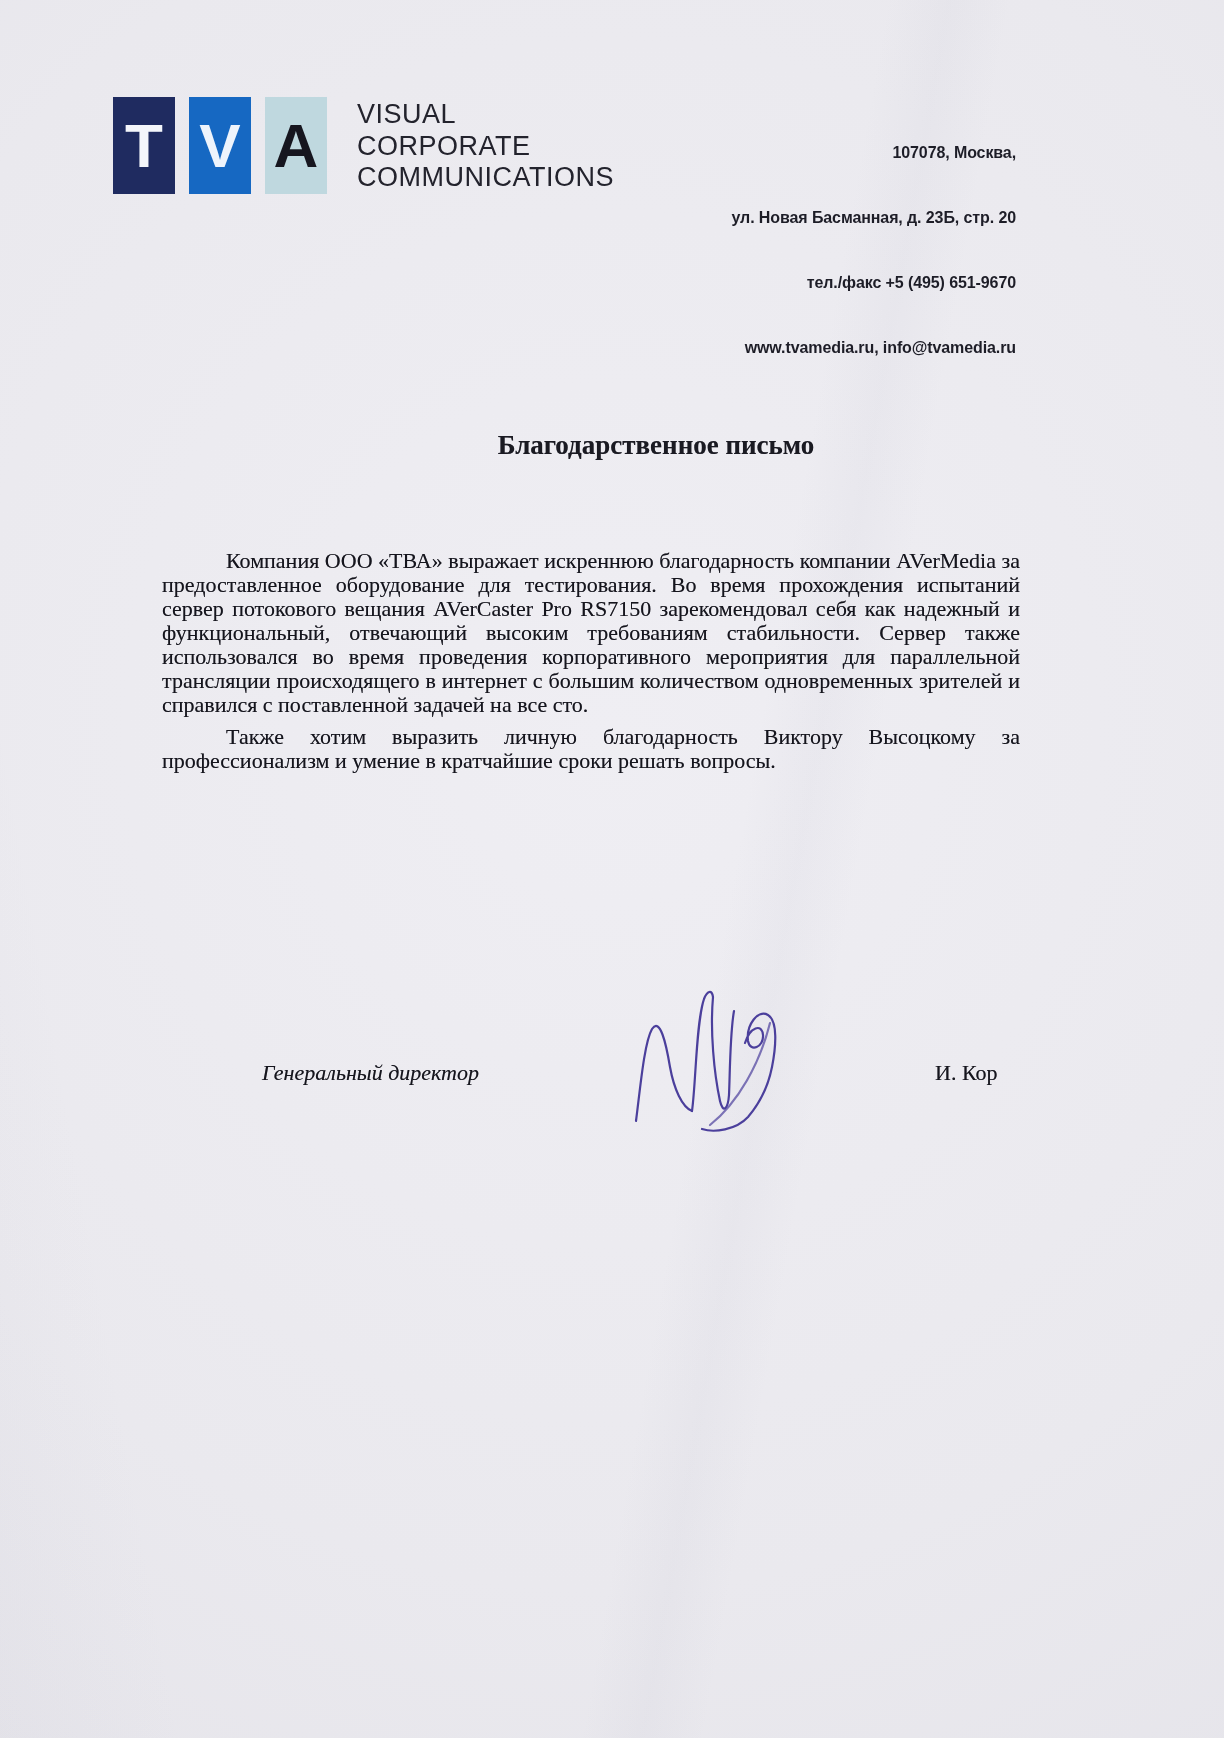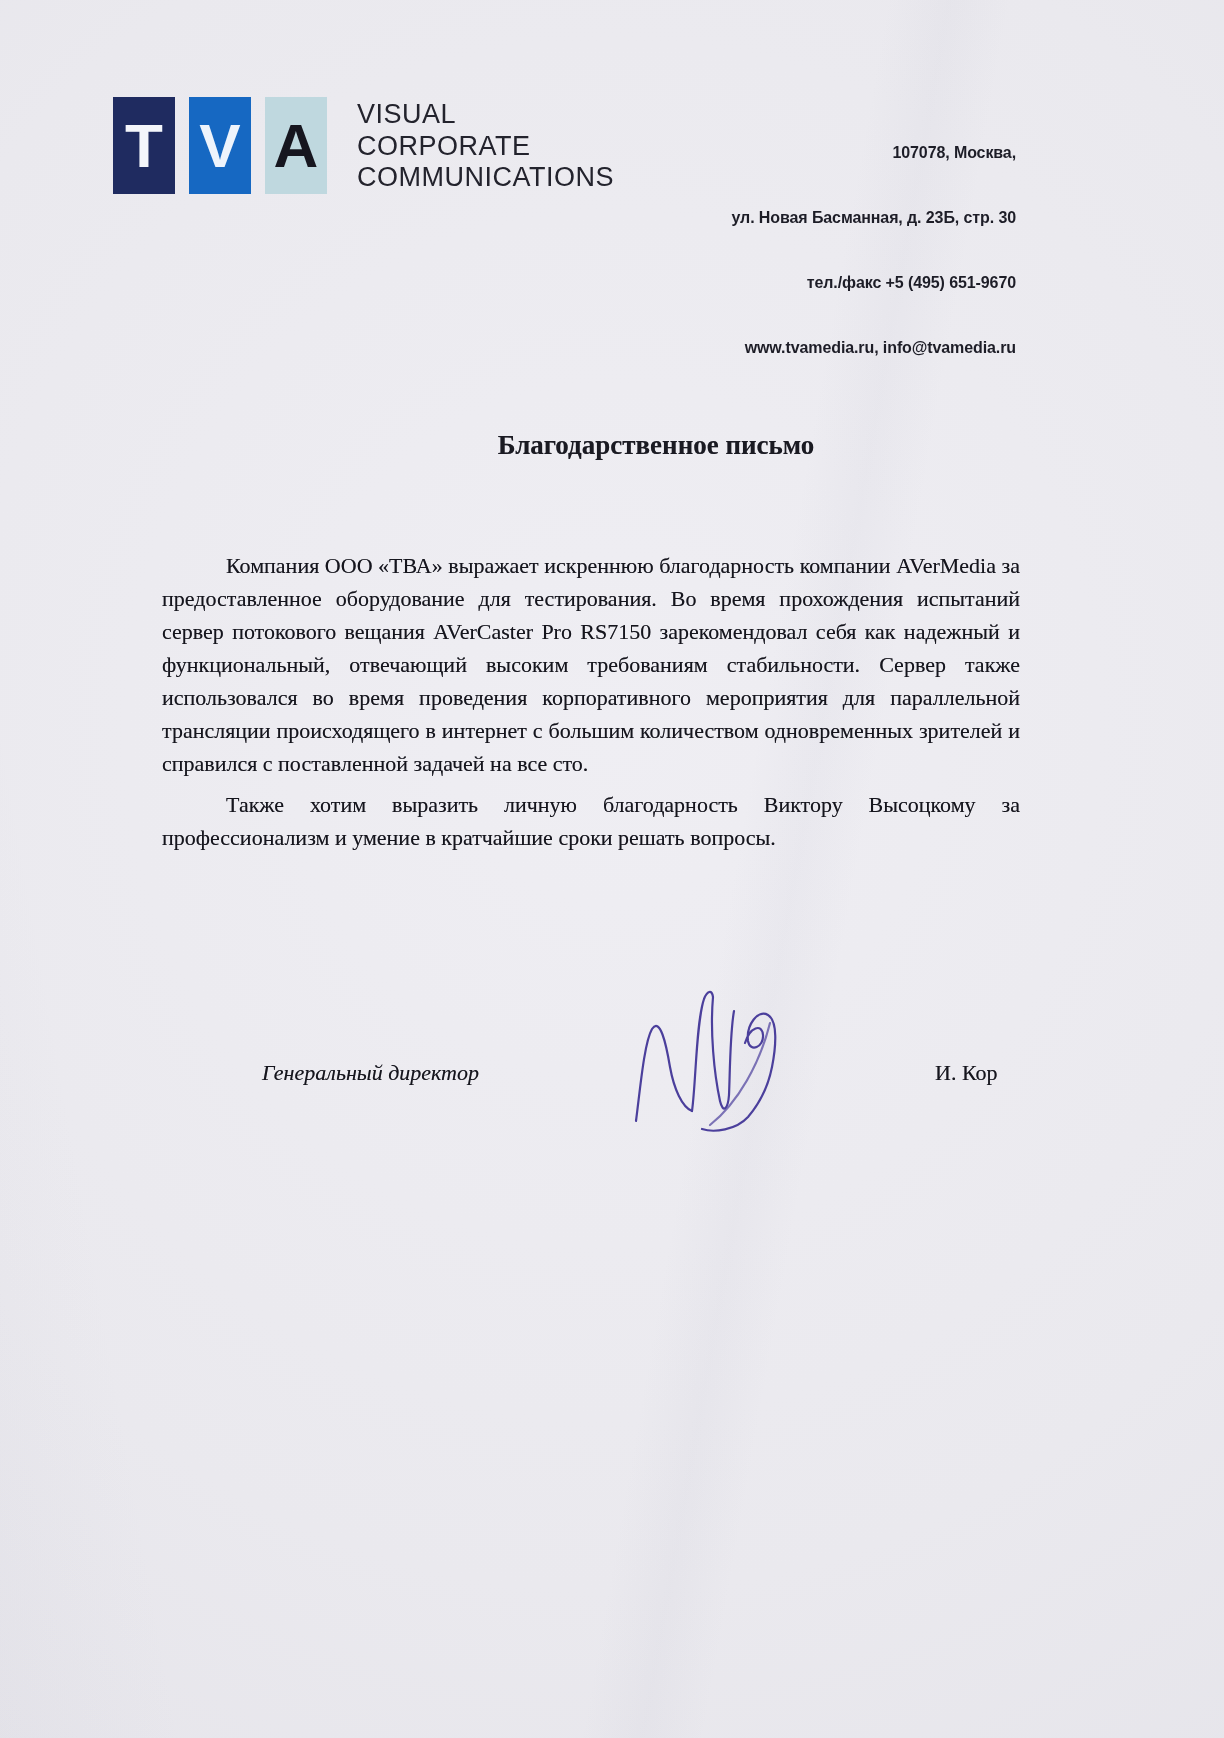--- a/index.html
+++ b/index.html
@@ -86,21 +86,21 @@
     color: #1a1a22;
     text-shadow: 0 0 0.5px rgba(20,20,30,0.45);
   }
 
   .body-text {
     position: absolute;
     left: 162px;
     top: 549px;
     width: 858px;
     font-size: 22px;
-    line-height: 33px;
+    line-height: 24px;
     text-align: justify;
     color: #15151d;
     text-shadow: 0 0 0.5px rgba(20,20,30,0.5);
   }
   .body-text p {
     margin: 0;
     text-indent: 64px;
   }
   .body-text p + p {
     margin-top: 8px;
@@ -145,21 +145,21 @@
   </div>
 
   <div class="wordmark">
     <span>VISUAL</span>
     <span>CORPORATE</span>
     <span>COMMUNICATIONS</span>
   </div>
 
   <div class="contact">
     <span>107078, Москва,</span>
-    <span>ул. Новая Басманная, д. 23Б, стр. 30</span>
+    <span>ул. Новая Басманная, д. 23Б, стр. 20</span>
     <span>тел./факс +5 (495) 651-9670</span>
     <span>www.tvamedia.ru, info@tvamedia.ru</span>
   </div>
 
   <h1 class="title">Благодарственное письмо</h1>
 
   <div class="body-text">
     <p>Компания ООО «ТВА» выражает искреннюю благодарность компании AVerMedia за предоставленное оборудование для тестирования. Во время прохождения испытаний сервер потокового вещания AVerCaster Pro RS7150 зарекомендовал себя как надежный и функциональный, отвечающий высоким требованиям стабильности. Сервер также использовался во время проведения корпоративного мероприятия для параллельной трансляции происходящего в интернет с большим количеством одновременных зрителей и справился с поставленной задачей на все сто.</p>
     <p>Также хотим выразить личную благодарность Виктору Высоцкому за профессионализм и умение в кратчайшие сроки решать вопросы.</p>
   </div>

